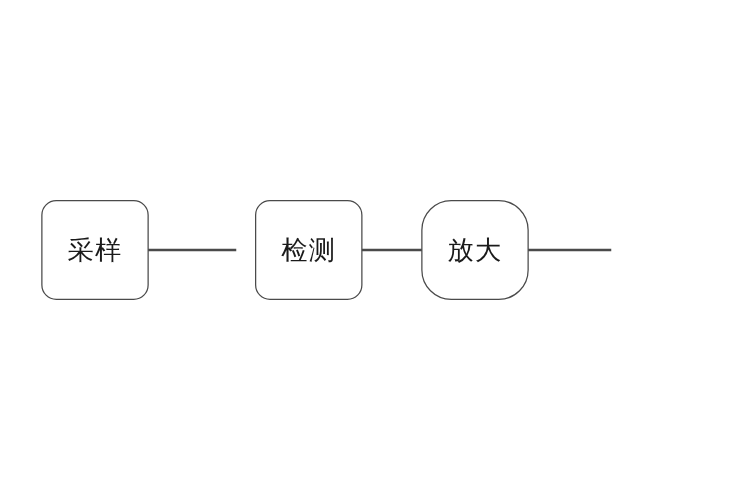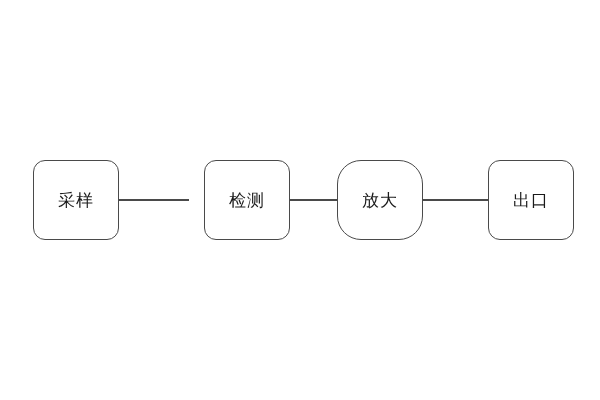--- a/index.html
+++ b/index.html
@@ -23,21 +23,21 @@
     box-sizing: border-box;
     border: 1.5px solid #4a4a4a;
     border-radius: 12px;
     background: #ffffff;
     display: flex;
     align-items: center;
     justify-content: center;
     z-index: 2;
   }
   .node-label {
-    font-size: 17px;
+    font-size: 21px;
     color: #1a1a1a;
     letter-spacing: 1px;
     white-space: nowrap;
   }
   .connector {
     position: absolute;
     top: 199px;
     height: 0;
     border-top: 2px solid #4a4a4a;
     z-index: 1;
@@ -66,17 +66,14 @@
   </div>
 
   <div class="connector" id="conn-2"></div>
 
   <div class="node" id="node-3">
     <span class="node-label">放大</span>
   </div>
 
   <div class="connector" id="conn-3"></div>
 
-  <div class="node" id="node-4">
-    <span class="node-label">出口</span>
-  </div>
 
 </div>
 
 </body></html>

